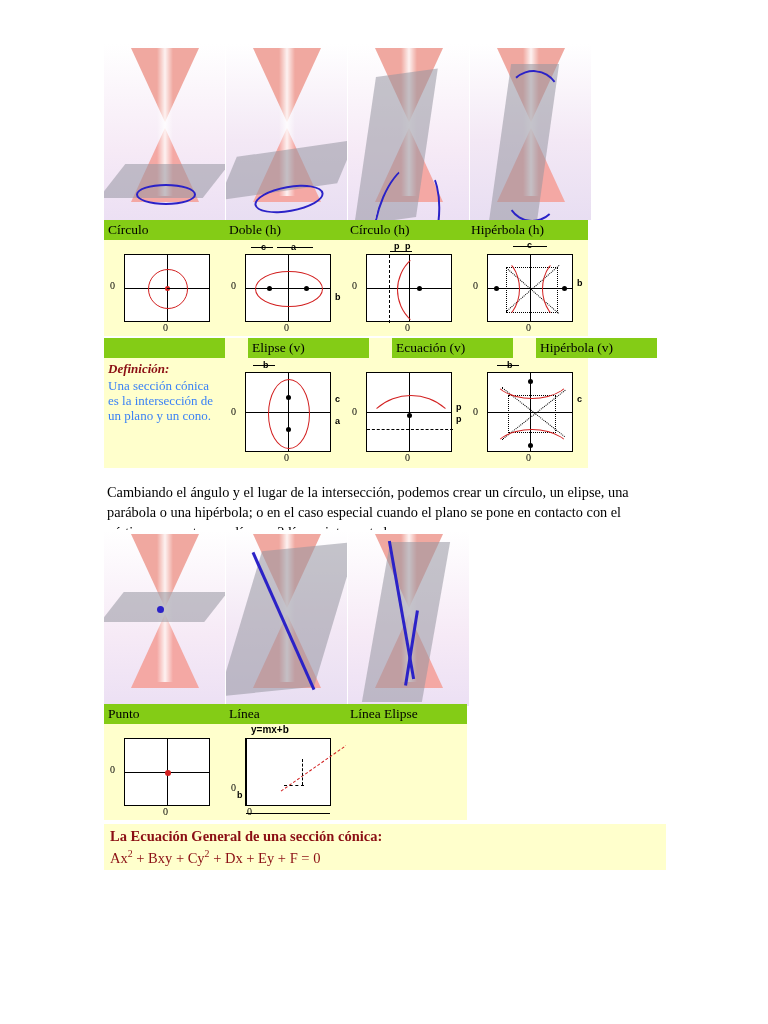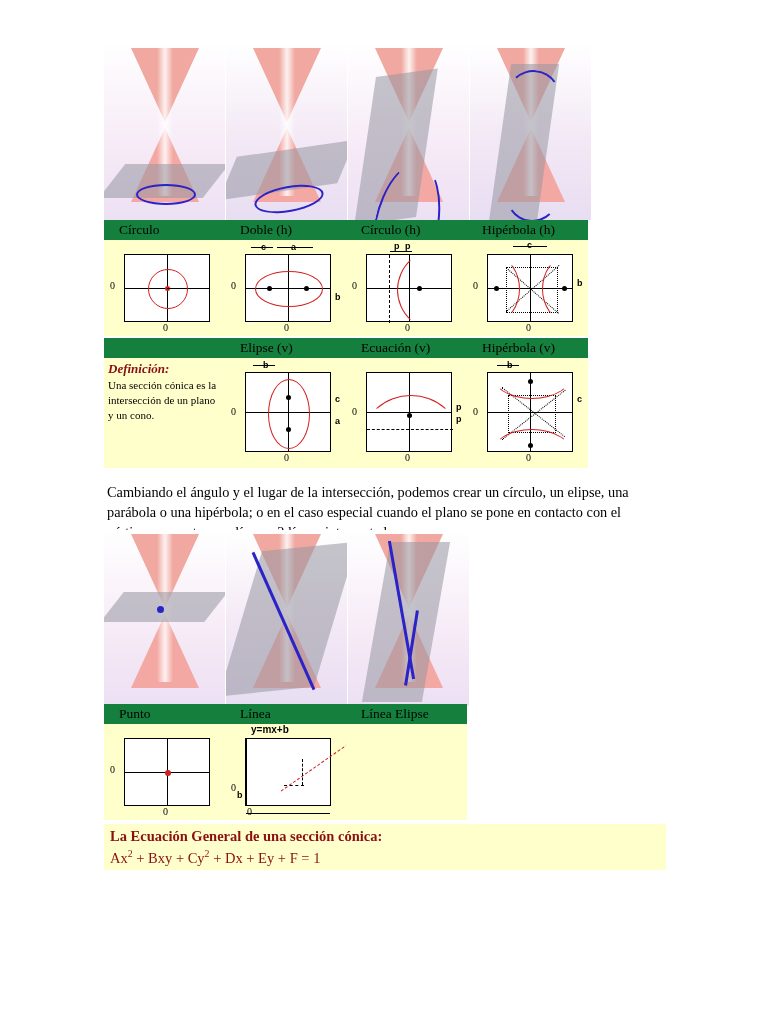--- a/index.html
+++ b/index.html
@@ -174,23 +174,23 @@
     position: absolute;
     display: flex;
     background: #ffffcc;
   }
   .label-cell {
     width: 121px;
     height: 20px;
     line-height: 20px;
     font-family: "Liberation Serif", serif;
     font-size: 13.5px;
-    padding-left: 15px;
+    padding-left: 4px;
     box-sizing: border-box;
-    background: #15803d;
+    background: #84cc16;
   }
 
   
   .graph-row {
     position: absolute;
     display: flex;
     background: #ffffcc;
   }
   .graph-cell {
     width: 121px;
@@ -273,22 +273,22 @@
   .def-title {
     font-family: "Liberation Serif", serif;
     font-weight: bold;
     font-style: italic;
     font-size: 13px;
     color: #8b0f14;
     margin-bottom: 1px;
   }
   .def-text {
     font-family: "Liberation Serif", serif;
-    font-size: 11px;
-    color: #000000;
+    font-size: 13px;
+    color: #3b82f6;
     line-height: 15px;
   }
 
   
   .para {
     position: absolute;
     left: 107px;
     top: 482px;
     width: 556px;
     font-family: "Liberation Serif", serif;
@@ -452,21 +452,21 @@
         <div style="position:absolute; left:18px; top:12px; width:70px; height:0; border-top:1px dotted #000; transform-origin:0 0; transform:rotate(41deg);"></div>
         <div style="position:absolute; left:18px; top:56px; width:70px; height:0; border-top:1px dotted #000; transform-origin:0 0; transform:rotate(-41deg);"></div>
         <div style="position:absolute; left:-16px; top:2px; width:46px; height:62px; border:1.4px solid #d21f1f; border-left-color:transparent; border-top-color:transparent; border-bottom-color:transparent; border-radius:50%;"></div>
         <div style="position:absolute; left:54px; top:2px; width:46px; height:62px; border:1.4px solid #d21f1f; border-right-color:transparent; border-top-color:transparent; border-bottom-color:transparent; border-radius:50%;"></div>
         <div class="dot-b" style="left:6px; top:31px;"></div>
         <div class="dot-b" style="left:74px; top:31px;"></div>
       </div>
     </div>
   </div>
 
-  <div class="label-row" style="left:104px; top:338px;">
+  <div class="label-row" style="left:104px; top:338px;gap:23px;">
     <div class="label-cell"></div>
     <div class="label-cell">Elipse (v)</div>
     <div class="label-cell">Ecuación (v)</div>
     <div class="label-cell">Hipérbola (v)</div>
   </div>
 
   <div class="def-box">
     <div class="def-title">Definición:</div>
     <div class="def-text">Una sección cónica es la intersección de un plano y un cono.</div>
   </div>
@@ -588,17 +588,17 @@
       </div>
     </div>
 
     <div class="graph-cell" style="height:96px;"></div>
   </div>
 
   <div class="yellow-fill" style="left:346px; top:724px; width:121px; height:96px;"></div>
 
   <div class="eqbox">
     <div class="eq-title">La Ecuación General de una sección cónica:</div>
-    <div class="eq-body"><span>Ax</span><sup>2</sup><span> + Bxy + Cy</span><sup>2</sup><span> + Dx + Ey + F = 1</span></div>
+    <div class="eq-body"><span>Ax</span><sup>2</sup><span> + Bxy + Cy</span><sup>2</sup><span> + Dx + Ey + F = 0</span></div>
   </div>
 
 
 </div>
 
 </body></html>

